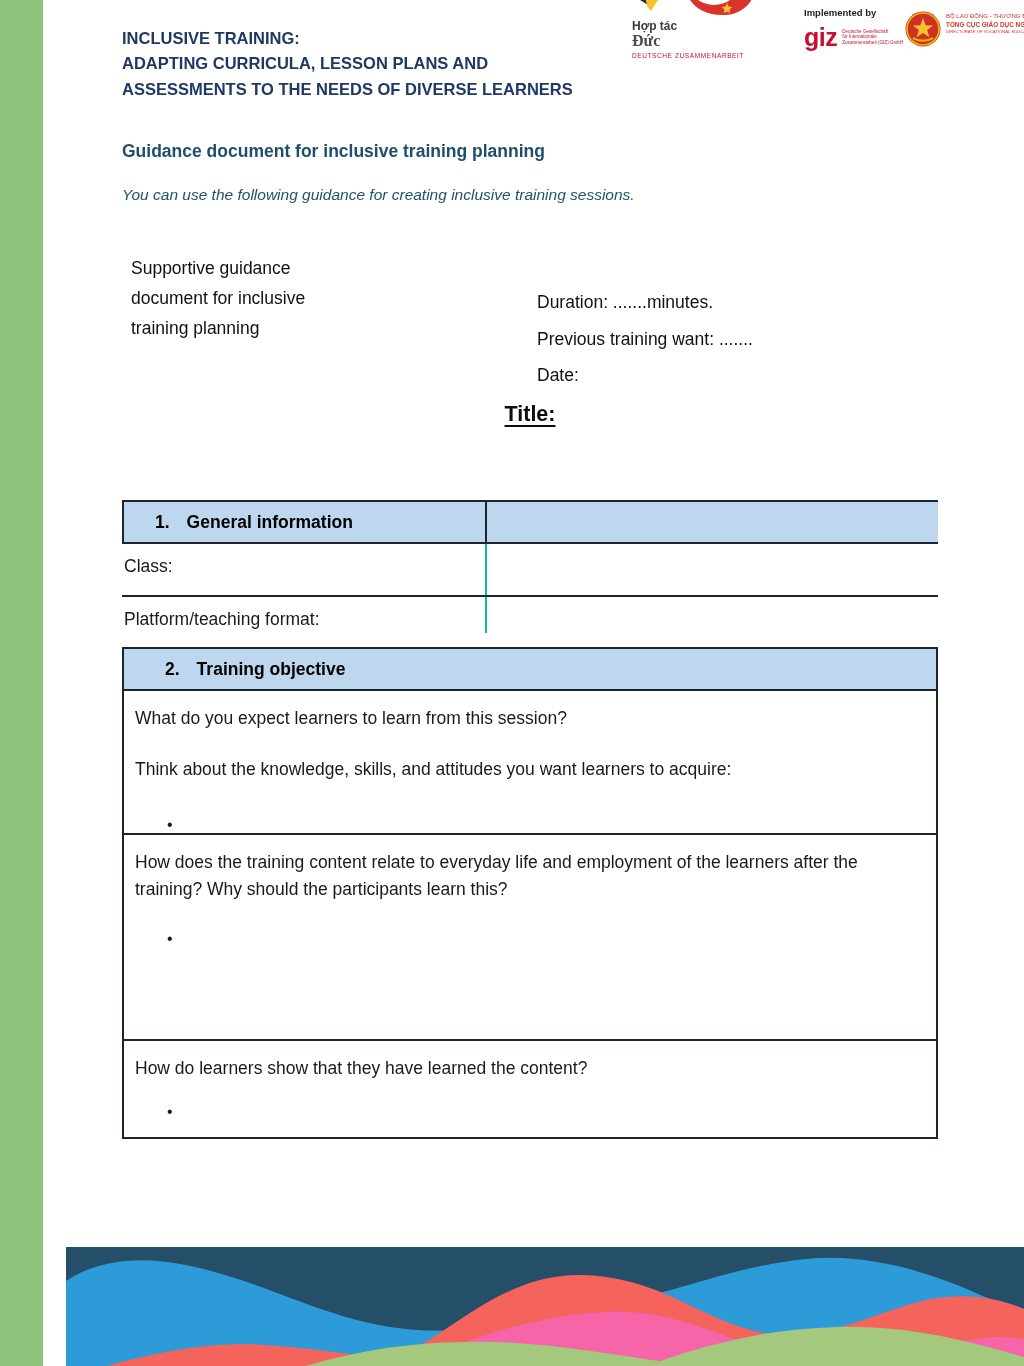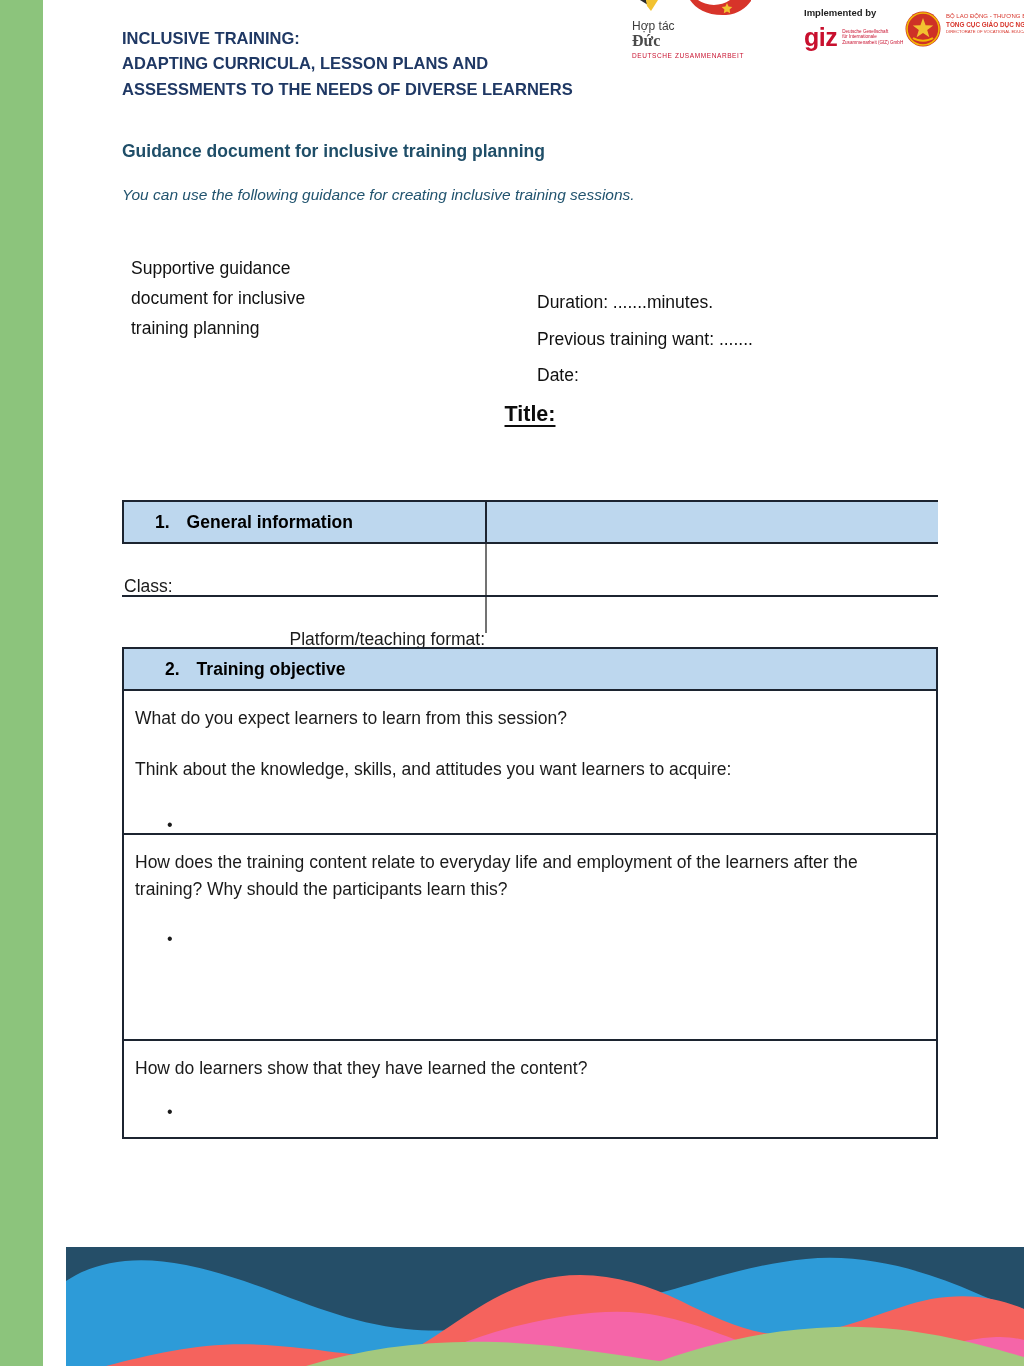--- a/index.html
+++ b/index.html
@@ -22,21 +22,21 @@
     position: absolute; left: 122px; top: 26px;
     color: #1F3864; font-weight: bold; font-size: 16.5px;
   }
   .header-block .h-line1 { line-height: 24px; }
   .header-block .h-line2, .header-block .h-line3 { line-height: 26px; }
 
   
   .logos { position: absolute; top: 0; right: 0; width: 400px; height: 60px; }
   .coop-logo { position: absolute; left: 8px; top: 0; width: 125px; }
   .coop-flag { display: block; }
-  .coop-l1 { font-size: 12px; font-weight: normal; color: #3c3c3c; line-height: 13px; }
+  .coop-l1 { font-size: 12px; font-weight: bold; color: #3c3c3c; line-height: 13px; }
   .coop-l2 { font-size: 16px; font-weight: bold; color: #4a4a4a; line-height: 16px; font-family: Liberation Serif, serif; }
   .coop-l3 { font-size: 6.5px; color: #C8102E; letter-spacing: 0.6px; margin-top: 3px; }
   .giz-logo { position: absolute; left: 180px; top: 7px; width: 120px; }
   .giz-impl { font-size: 9.5px; font-weight: bold; color: #222; margin-bottom: 8px; }
   .giz-row { display: flex; align-items: flex-start; }
   .giz-word { font-size: 25px; font-weight: bold; color: #C8102E; line-height: 22px; letter-spacing: -0.5px; }
   .giz-sub { margin-left: 5px; margin-top: 3px; font-size: 4.6px; color: #C8102E; line-height: 5.4px; }
   .dvet-logo { position: absolute; left: 280px; top: 10px; display: flex; align-items: flex-start; }
   .dvet-text { margin-left: 4px; margin-top: 3px; color: #D7342A; }
   .dvet-t1 { font-size: 6px; line-height: 7.5px; white-space: nowrap; }
@@ -73,23 +73,23 @@
 
   
   .table1 { position: absolute; left: 122px; top: 500px; width: 816px; font-size: 17.5px; }
   .t1-header {
     display: flex; height: 44px; background: #BDD7EE;
     border-top: 2px solid #1c2430; border-bottom: 2px solid #1c2430; border-left: 2px solid #1c2430;
   }
   .t1-header .cell-l { width: 363px; border-right: 2px solid #1c2430; display: flex; align-items: center; padding-left: 31px; font-weight: bold; color: #000; }
   .t1-header .num { margin-right: 17px; }
   .t1-row { display: flex; }
-  .t1-row .cell-l { width: 365px; border-right: 2px solid #737373; padding: 32px 0 0 2px; }
+  .t1-row .cell-l { width: 365px; border-right: 2px solid #14b8a6; padding: 12px 0 0 2px; }
   .t1-row.r1 { height: 53px; border-bottom: 2px solid #1c2430; }
-  .t1-row.r2 { height: 36px; text-align: right; }
+  .t1-row.r2 { height: 36px; }
 
   
   .table2 { position: absolute; left: 122px; top: 647px; width: 816px; border: 2px solid #1c2430; font-size: 17.5px; }
   .t2-header {
     height: 42px; background: #BDD7EE; border-bottom: 2px solid #1c2430;
     display: flex; align-items: center; padding-left: 41px; font-weight: bold; color: #000;
   }
   .t2-header .num { margin-right: 17px; }
   .t2-cell { padding: 14px 10px 0 11px; line-height: 27px; }
   .t2-cell.c1 { height: 142px; }

